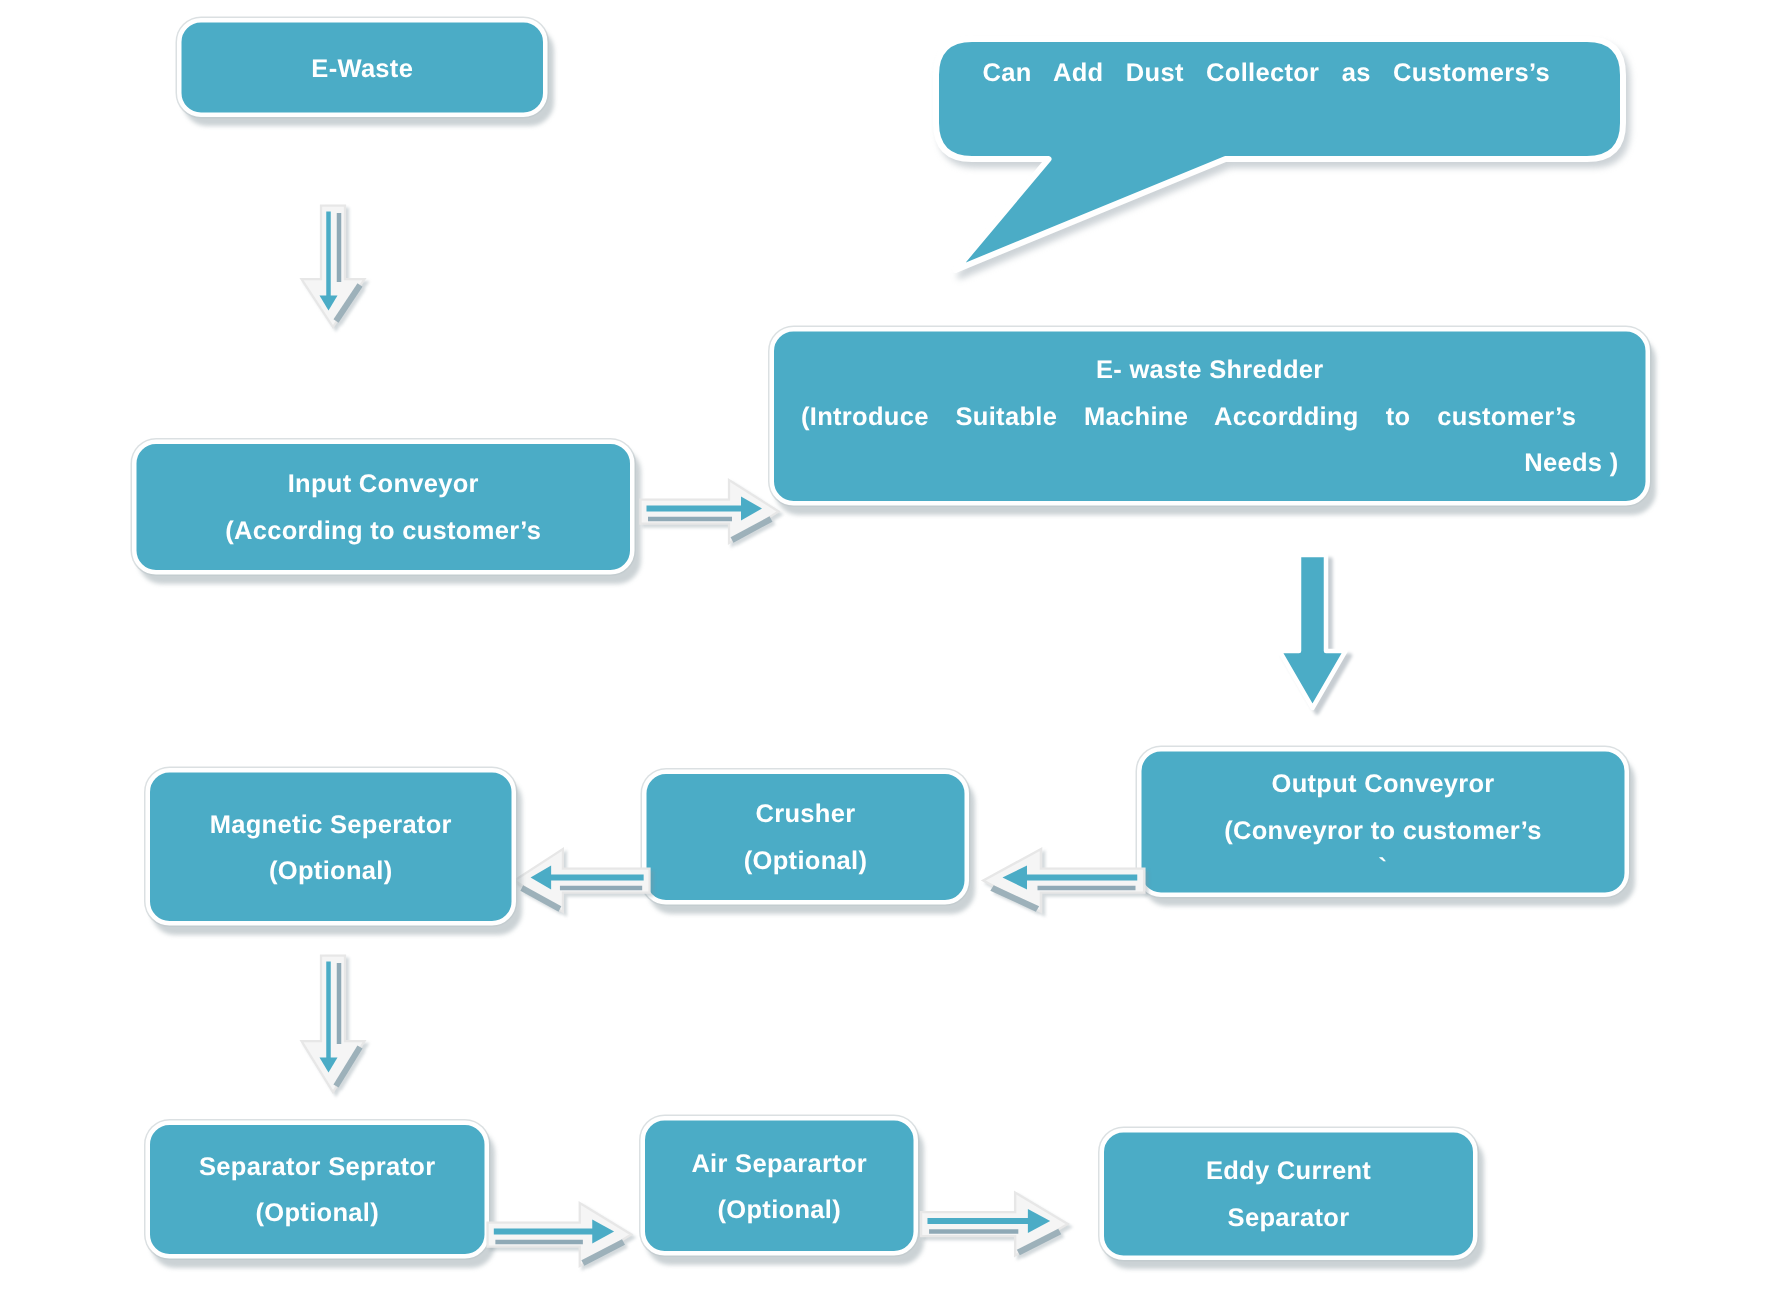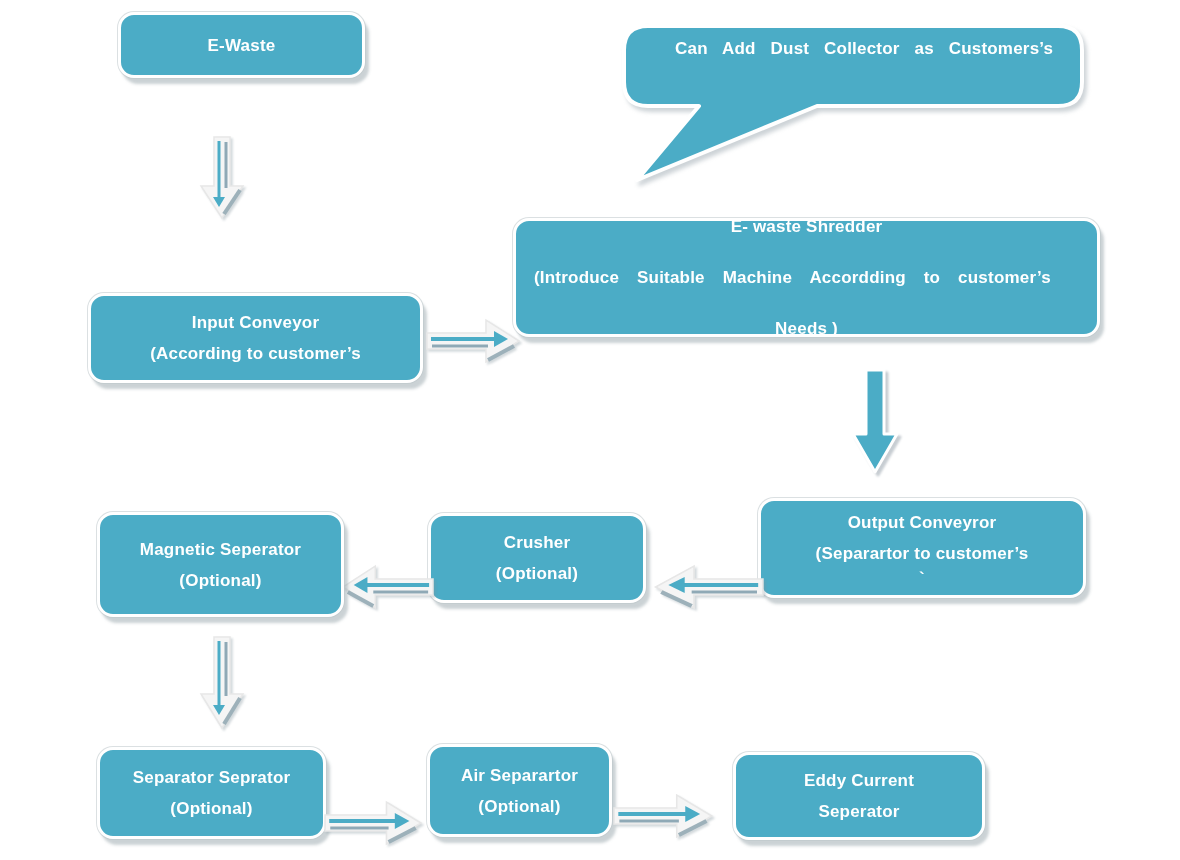--- a/index.html
+++ b/index.html
@@ -12,28 +12,28 @@
     position:absolute;box-sizing:border-box;
     background:#4BACC6;
     border:3px solid #ffffff;border-radius:16px;
     box-shadow:0 0 0 1px rgba(190,198,202,.55), 4px 6px 3px rgba(140,155,162,.45);
     color:#ffffff;font-weight:700;font-size:17px;line-height:31px;
     display:flex;flex-direction:column;justify-content:center;
     text-align:center;letter-spacing:.2px;
   }
   .node .line{width:100%;}
   .node .line.justify{box-sizing:border-box;text-align:left;padding:0 18px;word-spacing:13px;}
-  .node .line.left{box-sizing:border-box;text-align:center;padding:0 18px;}
+  .node .line.left{box-sizing:border-box;text-align:right;padding:0 18px;}
   .node .line.tiny{line-height:20px;}
   .arrow{position:absolute;overflow:visible;filter:drop-shadow(2px 2px 1px rgba(130,145,155,.35));}
   .arrow.filled{filter:drop-shadow(3px 3px 1px rgba(130,145,155,.45));}
   .callout-svg{position:absolute;overflow:visible;filter:drop-shadow(3px 4px 2px rgba(130,145,155,.4));}
   .callout-text{
     position:absolute;color:#fff;font-weight:700;font-size:17px;line-height:32px;
-    text-align:left;letter-spacing:.2px;margin-left:20px;
+    text-align:left;letter-spacing:.2px;
   }
   .callout-text .line.justify{word-spacing:10px;}
 </style>
 </head>
 <body>
 
 <div class="canvas">
 
   <div class="node" style="left:118px;top:12px;width:247px;height:66px;">
     <div class="line">E-Waste</div>
@@ -60,33 +60,33 @@
   </div>
 
   <svg class="arrow" style="left:426px;top:314px;width:96px;height:54px;" viewBox="0 0 96 54">
     <polygon points="1,19 60,19 60,6 93,27 60,48 60,35 1,35" fill="#f5f5f5" stroke="#e7e7e7" stroke-width="1.5"></polygon>
     <line x1="6" y1="32" x2="62" y2="32" stroke="#8fa9b6" stroke-width="3"></line>
     <line x1="62" y1="46" x2="88" y2="32" stroke="#9db1ba" stroke-width="4"></line>
     <line x1="5" y1="25" x2="70" y2="25" stroke="#4BACC6" stroke-width="4"></line>
     <polygon points="68,17 68,33 82,25" fill="#4BACC6"></polygon>
   </svg>
 
-  <div class="node" style="left:513px;top:218px;width:587px;height:119px;gap:20px;">
+  <div class="node" style="left:513px;top:218px;width:587px;height:119px;">
     <div class="line">E- waste Shredder</div>
     <div class="line justify">(Introduce Suitable Machine Accordding to customer’s</div>
     <div class="line left">Needs )</div>
   </div>
 
   <svg class="arrow filled" style="left:849px;top:368px;width:52px;height:108px;" viewBox="0 0 52 108">
     <polygon points="17,2 35,2 35,66 48,66 26,104 4,66 17,66" fill="#4BACC6" stroke="#ffffff" stroke-width="3" stroke-linejoin="round"></polygon>
   </svg>
 
   <div class="node" style="left:758px;top:498px;width:328px;height:100px;">
     <div class="line">Output Conveyror</div>
-    <div class="line">(Separartor to customer’s</div>
+    <div class="line">(Conveyror to customer’s</div>
     <div class="line tiny">`</div>
   </div>
 
   <svg class="arrow" style="left:652px;top:560px;width:112px;height:54px;" viewBox="0 0 96 54" preserveAspectRatio="none">
     <polygon points="95,19 36,19 36,6 3,27 36,48 36,35 95,35" fill="#f5f5f5" stroke="#e7e7e7" stroke-width="1.5"></polygon>
     <line x1="34" y1="32" x2="90" y2="32" stroke="#8fa9b6" stroke-width="3"></line>
     <line x1="8" y1="32" x2="34" y2="46" stroke="#9db1ba" stroke-width="4"></line>
     <line x1="91" y1="25" x2="26" y2="25" stroke="#4BACC6" stroke-width="4"></line>
     <polygon points="28,17 28,33 14,25" fill="#4BACC6"></polygon>
   </svg>
@@ -138,16 +138,16 @@
   <svg class="arrow" style="left:613px;top:789px;width:102px;height:54px;" viewBox="0 0 96 54" preserveAspectRatio="none">
     <polygon points="1,19 60,19 60,6 93,27 60,48 60,35 1,35" fill="#f5f5f5" stroke="#e7e7e7" stroke-width="1.5"></polygon>
     <line x1="6" y1="32" x2="62" y2="32" stroke="#8fa9b6" stroke-width="3"></line>
     <line x1="62" y1="46" x2="88" y2="32" stroke="#9db1ba" stroke-width="4"></line>
     <line x1="5" y1="25" x2="70" y2="25" stroke="#4BACC6" stroke-width="4"></line>
     <polygon points="68,17 68,33 82,25" fill="#4BACC6"></polygon>
   </svg>
 
   <div class="node" style="left:733px;top:752px;width:252px;height:88px;">
     <div class="line">Eddy Current</div>
-    <div class="line">Seperator</div>
+    <div class="line">Separator</div>
   </div>
 
 </div>
 
 </body></html>

